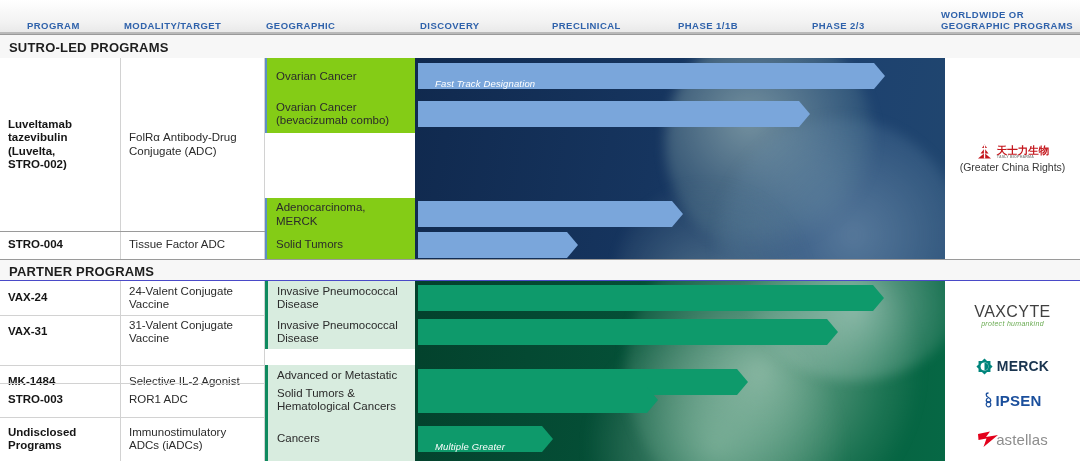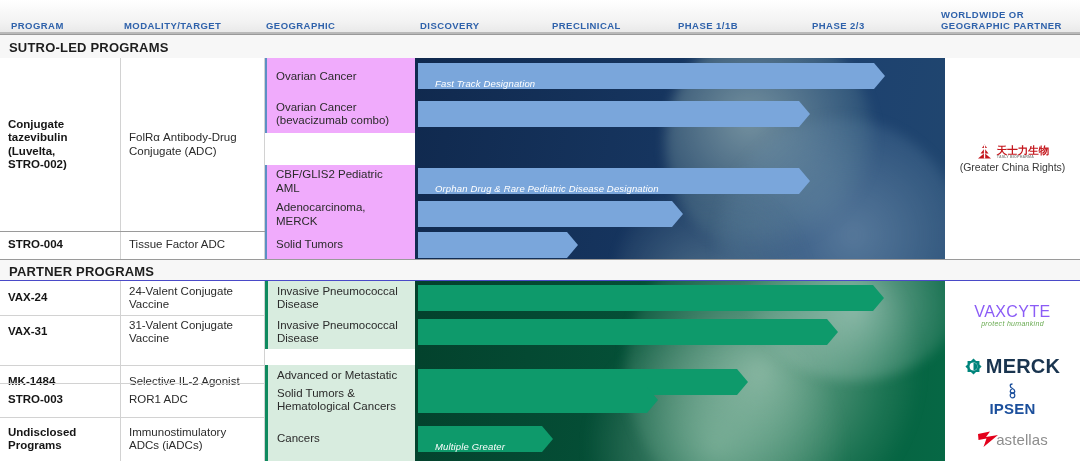--- a/index.html
+++ b/index.html
@@ -86,21 +86,21 @@
   .row { position: absolute; left: 0; width: 1080px; }
   .cell {
     position: absolute; top: 0; bottom: 0;
     display: flex; align-items: center;
     font-size: 11.5px; color: #2b2b2b;
     line-height: 13.5px;
   }
   .cell.program  { left: 0;   width: 120px; padding: 0 8px; font-weight: bold; color: #151515; }
   .cell.modality { left: 120px; width: 145px; padding: 0 9px; }
   .cell.indication { left: 265px; width: 150px; padding: 0 9px; }
-  .cell.indication.blue  { background: #f0abfc; border-left: 2px solid #5d8fc4; }
+  .cell.indication.blue  { background: #84cc16; border-left: 2px solid #5d8fc4; }
   .cell.indication.green { background: #d8ecdf; border-left: 3px solid #0f8a5f; }
 
   .hline { position: absolute; left: 0; width: 415px; height: 1px; background: #d2d2d2; }
   .vline { position: absolute; top: 0; bottom: 0; width: 1px; background: #d2d2d2; }
 
   
   .bar {
     position: absolute;
     height: 26px;
     display: flex; align-items: flex-end;
@@ -134,64 +134,64 @@
   .partner-caption { font-size: 10.5px; color: #3a3a3a; margin-top: 2px; white-space: nowrap; }
 
   
   .logo { display: flex; align-items: center; justify-content: center; gap: 4px; }
   .logo-text { font-weight: bold; letter-spacing: .2px; }
 
   .tasly-mark { width: 17px; height: 15px; position: relative; }
   .tasly-cn { font-size: 10.5px; font-weight: bold; color: #c4161c; line-height: 10px; }
   .tasly-en { font-size: 3.6px; font-weight: bold; color: #8a8a8a; letter-spacing: .2px; }
 
-  .vaxcyte-word { font-size: 16px; letter-spacing: .4px; color: #8b5cf6; font-weight: normal; position: relative; }
+  .vaxcyte-word { font-size: 16px; letter-spacing: .4px; color: #404040; font-weight: normal; position: relative; }
   .vaxcyte-tag { font-size: 7px; font-style: italic; color: #6aab52; margin-top: -1px; letter-spacing: .3px; }
 
   .merck-mark { width: 17px; height: 17px; }
-  .merck-word { font-size: 20px; color: #19344f; }
+  .merck-word { font-size: 14px; color: #19344f; }
   .ipsen-word { font-size: 15px; color: #1b4f9c; }
 
   .astellas-word { font-size: 15px; color: #8d8d8d; font-weight: normal; letter-spacing: .1px; }
 </style>
 </head>
 <body>
 
 <div id="pipeline">
 
   <div class="col-header">
-    <div class="col-label" style="left:11px;top:20px">PROGRAM</div>
+    <div class="col-label" style="left:27px;top:20px">PROGRAM</div>
     <div class="col-label" style="left:124px;top:20px">MODALITY/TARGET</div>
     <div class="col-label" style="left:266px;top:20px">GEOGRAPHIC</div>
     <div class="col-label" style="left:420px;top:20px">DISCOVERY</div>
     <div class="col-label" style="left:552px;top:20px">PRECLINICAL</div>
     <div class="col-label" style="left:678px;top:20px">PHASE 1/1B</div>
     <div class="col-label" style="left:812px;top:20px">PHASE 2/3</div>
     <div class="col-label" style="left:941px;top:9px">WORLDWIDE OR</div>
-    <div class="col-label" style="left:941px;top:20px">GEOGRAPHIC PARTNER</div>
+    <div class="col-label" style="left:941px;top:20px">GEOGRAPHIC PROGRAMS</div>
   </div>
 
   <div class="band" style="top:34px;height:24px;">
     <div class="band-title">SUTRO-LED PROGRAMS</div>
   </div>
 
   <div class="section" style="top:58px;height:201px;">
 
     <div class="chart-bg blue">
       <div class="blob b1"></div>
       <div class="blob b2"></div>
       <div class="blob b3"></div>
     </div>
 
     <div class="vline" style="left:120px;"></div>
     <div class="vline" style="left:264px;"></div>
 
     <div class="cell program" style="top:0;height:173px;">
       <span style="display:block">
-        <span>Conjugate</span><br>
+        <span>Luveltamab</span><br>
         <span>tazevibulin</span><br>
         <span>(Luvelta,</span><br>
         <span>STRO-002)</span>
       </span>
     </div>
 
     <div class="cell modality" style="top:0;height:173px;">FolRα Antibody-Drug Conjugate (ADC)</div>
 
     <div class="row" style="top:0;height:37px;">
       <div class="cell indication blue">Ovarian Cancer</div>
@@ -209,29 +209,20 @@
           Ovarian Cancer<br>(bevacizumab combo)
         </span>
       </div>
       <div class="bar blue" style="left:418px;width:392px;top:6px;">
         <div class="fill"></div>
         <div class="tip"></div>
       </div>
     </div>
 
 
-    <div class="row" style="top:107px;height:33px;">
-      <div class="hline" style="top:0;left:265px;width:150px;"></div>
-      <div class="cell indication blue">CBF/GLIS2 Pediatric AML</div>
-      <div class="bar blue" style="left:418px;width:392px;top:3px;">
-        <div class="fill"></div>
-        <div class="tip"></div>
-        <span class="bar-label">Orphan Drug &amp; Rare Pediatric Disease Designation</span>
-      </div>
-    </div>
 
     <div class="row" style="top:140px;height:33px;">
       <div class="hline" style="top:0;left:265px;width:150px;"></div>
       <div class="cell indication blue">Adenocarcinoma, MERCK</div>
       <div class="bar blue" style="left:418px;width:265px;top:3px;">
         <div class="fill"></div>
         <div class="tip"></div>
       </div>
     </div>
 
@@ -365,21 +356,21 @@
           <path d="M10 0.5 L13 3.5 L17 3.5 L17 7.5 L19.5 10 L17 12.5 L17 16.5 L13 16.5 L10 19.5 L7 16.5 L3 16.5 L3 12.5 L0.5 10 L3 7.5 L3 3.5 L7 3.5 Z" fill="#00857c"></path>
           <circle cx="10" cy="10" r="4.6" fill="#ffffff"></circle>
           <path d="M10 5.6 A4.4 4.4 0 0 1 10 14.4 Z" fill="#00857c"></path>
         </svg>
         <span class="merck-word logo-text">MERCK</span>
       </div>
     </div>
 
     <div class="partner-sep" style="top:102px;"></div>
     <div class="partner-col" style="top:102px;height:34px;">
-      <div class="logo" style="gap:1px;flex-direction:column;">
+      <div class="logo" style="gap:1px;">
         <svg width="11" height="16" viewBox="0 0 11 16">
           <path d="M5.5 1 C2.5 1 2.5 4 5.5 5.5 C8.5 7 8.5 10 5.5 10 C2.5 10 2.5 7 5.5 5.5" fill="none" stroke="#1b4f9c" stroke-width="1.3"></path>
           <circle cx="5.5" cy="12.5" r="2.3" fill="none" stroke="#1b4f9c" stroke-width="1.2"></circle>
         </svg>
         <span class="ipsen-word logo-text">IPSEN</span>
       </div>
     </div>
 
     <div class="partner-sep" style="top:136px;"></div>
     <div class="partner-col" style="top:136px;height:44px;">

